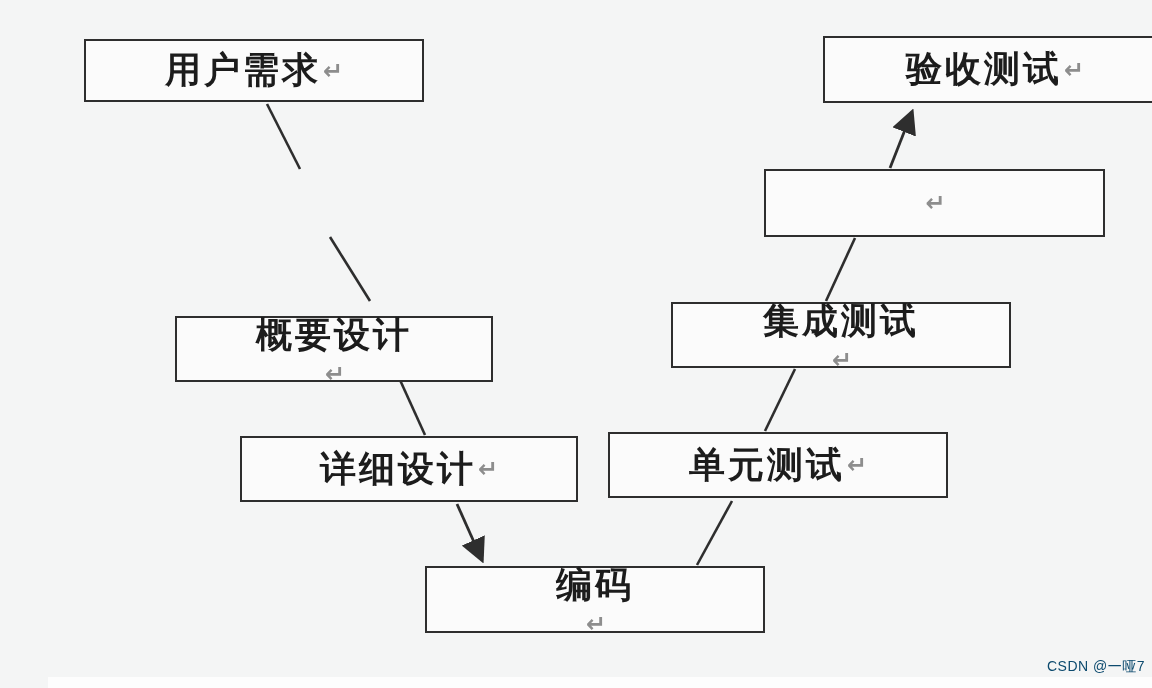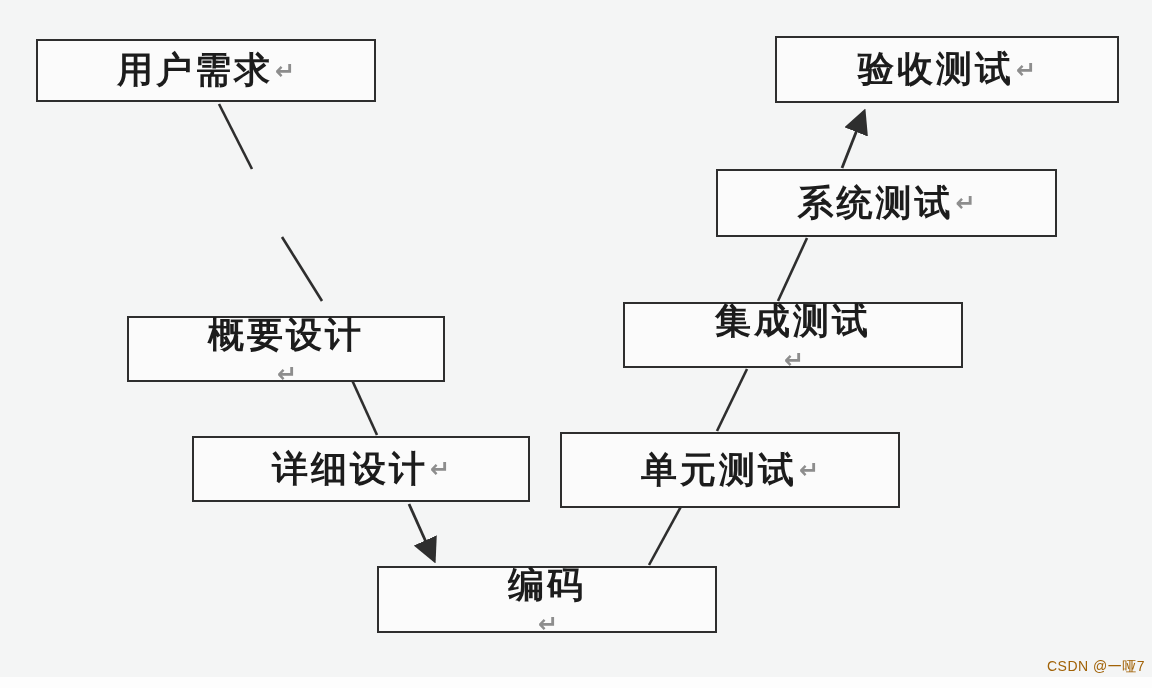--- a/index.html
+++ b/index.html
@@ -10,20 +10,21 @@
     width: 1152px;
     height: 688px;
     position: relative;
     background: #f4f5f5;
     font-family: "Liberation Sans", "DejaVu Sans", sans-serif;
     overflow: hidden;
   }
   .stage {
     position: absolute;
     inset: 0;
+    margin-left: 48px;
   }
   .connector-layer {
     position: absolute;
     left: 0;
     top: 0;
     width: 1152px;
     height: 688px;
     pointer-events: none;
   }
   .flow-box {
@@ -45,38 +46,38 @@
     font-weight: bold;
     color: #8d8d8d;
     margin-left: 2px;
     letter-spacing: 0;
   }
   .b1 { left: 36px;  top: 39px;  width: 340px; height: 63px; }
   .b2 { left: 66px;  top: 171px; width: 341px; height: 65px; }
   .b3 { left: 127px; top: 316px; width: 318px; height: 66px; flex-direction: column; }
   .b4 { left: 192px; top: 436px; width: 338px; height: 66px; }
   .b5 { left: 377px; top: 566px; width: 340px; height: 67px; flex-direction: column; }
-  .b6 { left: 560px; top: 432px; width: 340px; height: 76px; }
+  .b6 { left: 560px; top: 432px; width: 340px; height: 66px; }
   .b7 { left: 623px; top: 302px; width: 340px; height: 66px; flex-direction: column; }
   .b8 { left: 716px; top: 169px; width: 341px; height: 68px; }
   .b9 { left: 775px; top: 36px;  width: 344px; height: 67px; }
   .bottom-strip {
     position: absolute;
     left: 0;
     bottom: 0;
     width: 1152px;
     height: 11px;
     background: #fdfdfd;
   }
   .watermark {
     position: absolute;
     right: 7px;
     top: 658px;
     font-size: 14px;
-    color: #a16207;
+    color: #0c4a6e;
     letter-spacing: 0.5px;
   }
 </style>
 </head>
 <body>
 
 <div class="stage">
 
   <svg class="connector-layer" viewBox="0 0 1152 688" xmlns="http://www.w3.org/2000/svg">
     <defs>
@@ -119,21 +120,20 @@
     <span>单元测试</span>
       <span class="return-mark">↵</span>
   </div>
 
   <div class="flow-box b7">
     <span>集成测试</span>
       <span class="return-mark">↵</span>
   </div>
 
   <div class="flow-box b8">
-    <span>系统测试</span>
       <span class="return-mark">↵</span>
   </div>
 
   <div class="flow-box b9">
     <span>验收测试</span>
       <span class="return-mark">↵</span>
   </div>
 
   <div class="bottom-strip"></div>
 

